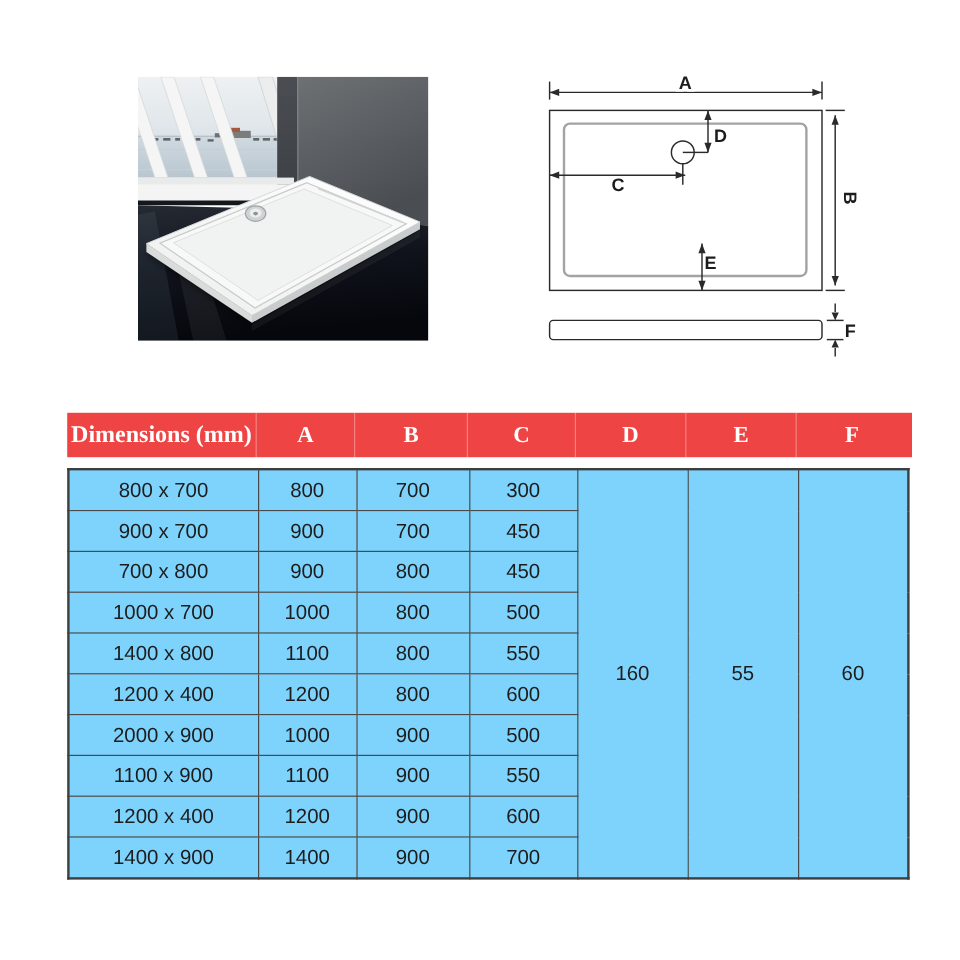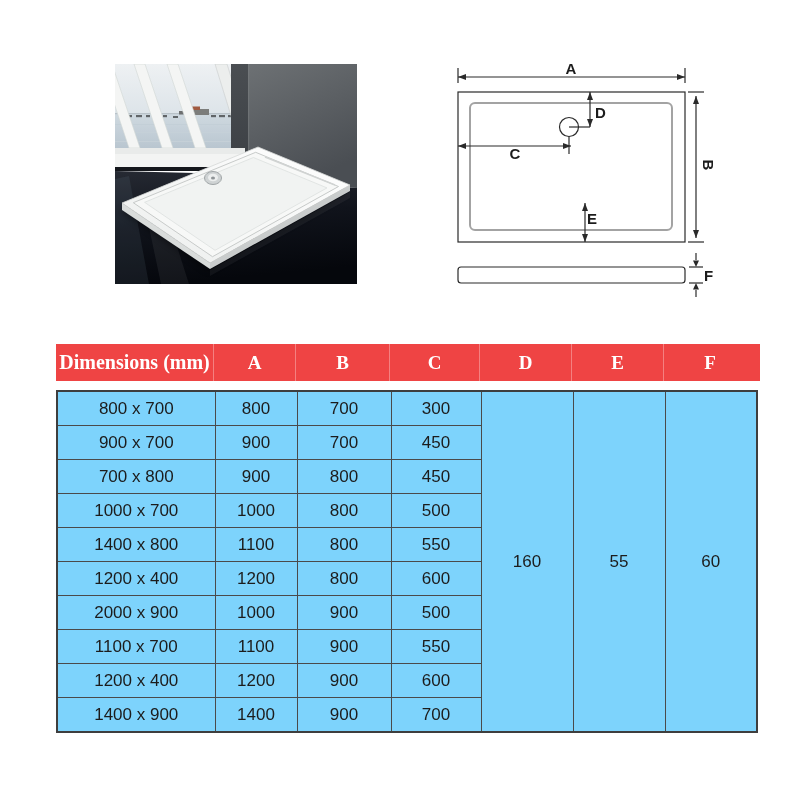--- a/index.html
+++ b/index.html
@@ -256,21 +256,21 @@
         <td>800</td>
         <td>600</td>
       </tr>
       <tr>
         <td>2000 x 900</td>
         <td>1000</td>
         <td>900</td>
         <td>500</td>
       </tr>
       <tr>
-        <td>1100 x 700</td>
+        <td>1100 x 900</td>
         <td>1100</td>
         <td>900</td>
         <td>550</td>
       </tr>
       <tr>
         <td>1200 x 400</td>
         <td>1200</td>
         <td>900</td>
         <td>600</td>
       </tr>

